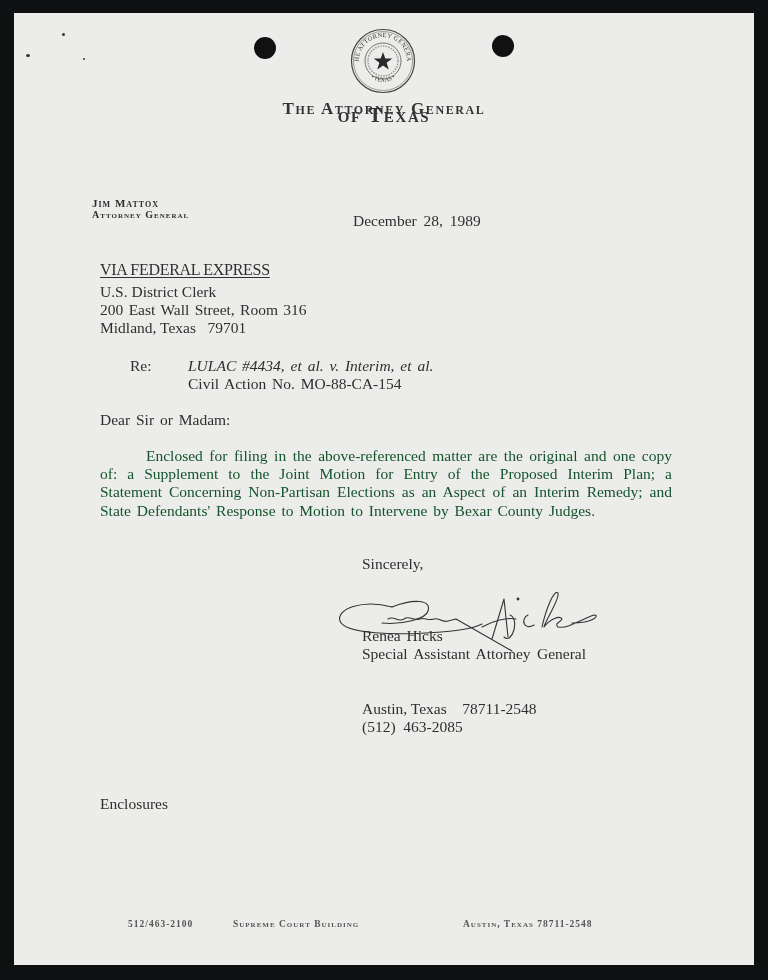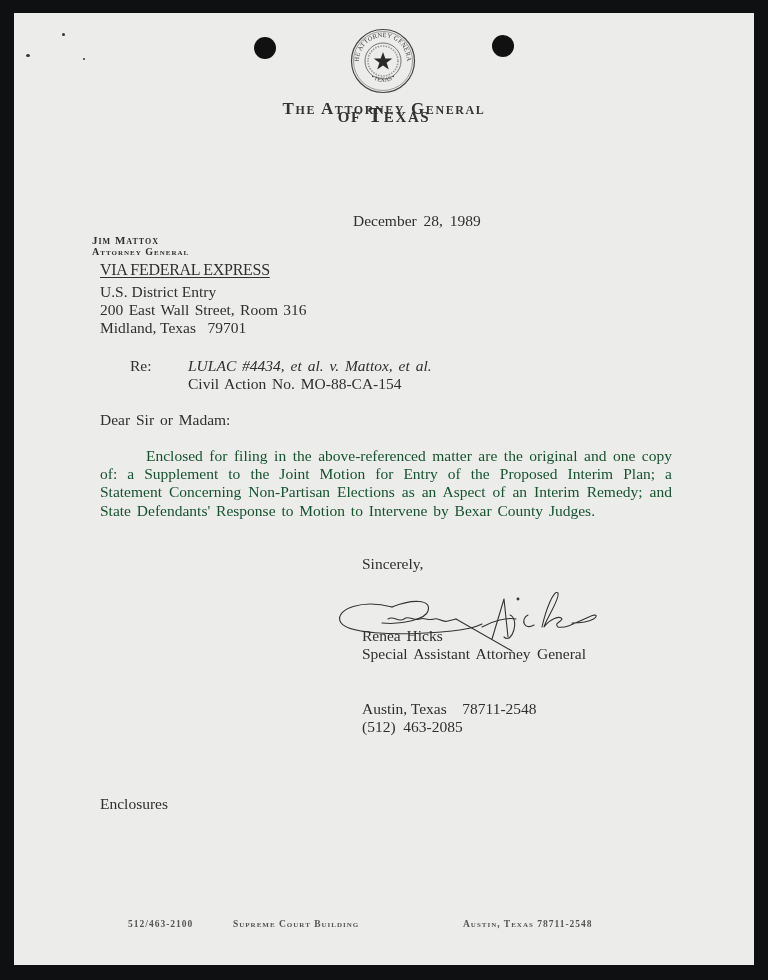--- a/index.html
+++ b/index.html
@@ -24,21 +24,21 @@
   }
   .speck { position: absolute; background: #333; border-radius: 50%; }
   .seal { position: absolute; left: 336px; top: 15px; width: 66px; height: 66px; }
   .lh-title {
     position: absolute; left: 0; width: 740px; text-align: center;
     font-family: "Liberation Serif", serif; font-weight: bold;
     font-variant: small-caps; letter-spacing: 1.6px; color: #333;
   }
   .lh-sm {
     font-family: "Liberation Serif", serif; font-weight: bold;
-    font-variant: small-caps; letter-spacing: 1px; color: #2e2e2e; margin-top: 37px;
+    font-variant: small-caps; letter-spacing: 1px; color: #2e2e2e;
   }
   .body-text { font-size: 15.5px; color: #2f2f2f; }
   .para {
     position: absolute; left: 86px; top: 434px; width: 572px;
     font-size: 15.5px; line-height: 18.2px; text-align: justify;
     text-indent: 46px; color: #14532d; word-spacing: 2px;
   }
   .footer {
     position: absolute; top: 906px; font-size: 9.5px; font-weight: bold;
     letter-spacing: 1px; font-variant: small-caps; color: #555;
@@ -78,26 +78,26 @@
   <div class="lh-title" style="top:86px; font-size:17px;">The Attorney General</div>
   <div class="lh-title" style="top:90px; font-size:21px;">of Texas</div>
 
   <div class="abs lh-sm" style="left:78px; top:184px; font-size:11px;">Jim Mattox</div>
   <div class="abs lh-sm" style="left:78px; top:196px; font-size:10px;">Attorney General</div>
 
   <div class="abs body-text" style="left:299px; top:199px; word-spacing:3px;margin-left:40px;">December 28, 1989</div>
 
   <div class="abs body-text underline" style="left:86px; top:248px; font-size:16px; letter-spacing:-0.3px;">VIA FEDERAL EXPRESS</div>
 
-  <div class="abs body-text" style="left:86px; top:270px;">U.S. District Entry</div>
+  <div class="abs body-text" style="left:86px; top:270px;">U.S. District Clerk</div>
   <div class="abs body-text" style="left:86px; top:288px; word-spacing:1.5px;">200 East Wall Street, Room 316</div>
   <div class="abs body-text" style="left:86px; top:306px;">Midland, Texas   79701</div>
 
   <div class="abs body-text" style="left:116px; top:344px;">Re:</div>
-  <div class="abs body-text" style="left:174px; top:344px; font-style:italic; word-spacing:2px;">LULAC #4434, et al. v. Mattox, et al.</div>
+  <div class="abs body-text" style="left:174px; top:344px; font-style:italic; word-spacing:2px;">LULAC #4434, et al. v. Interim, et al.</div>
   <div class="abs body-text" style="left:174px; top:362px; word-spacing:2px;">Civil Action No. MO-88-CA-154</div>
 
   <div class="abs body-text" style="left:86px; top:398px; word-spacing:2px;">Dear Sir or Madam:</div>
 
   <div class="para">Enclosed for filing in the above-referenced matter are the original and one copy of: a Supplement to the Joint Motion for Entry of the Proposed Interim Plan; a Statement Concerning Non-Partisan Elections as an Aspect of an Interim Remedy; and State Defendants' Response to Motion to Intervene by Bexar County Judges.</div>
 
   <div class="abs body-text" style="left:348px; top:542px;">Sincerely,</div>
 
   <svg class="sig" viewBox="0 0 270 80">
     <g fill="none" stroke="#333" stroke-width="1.1" stroke-linecap="round" stroke-linejoin="round">

